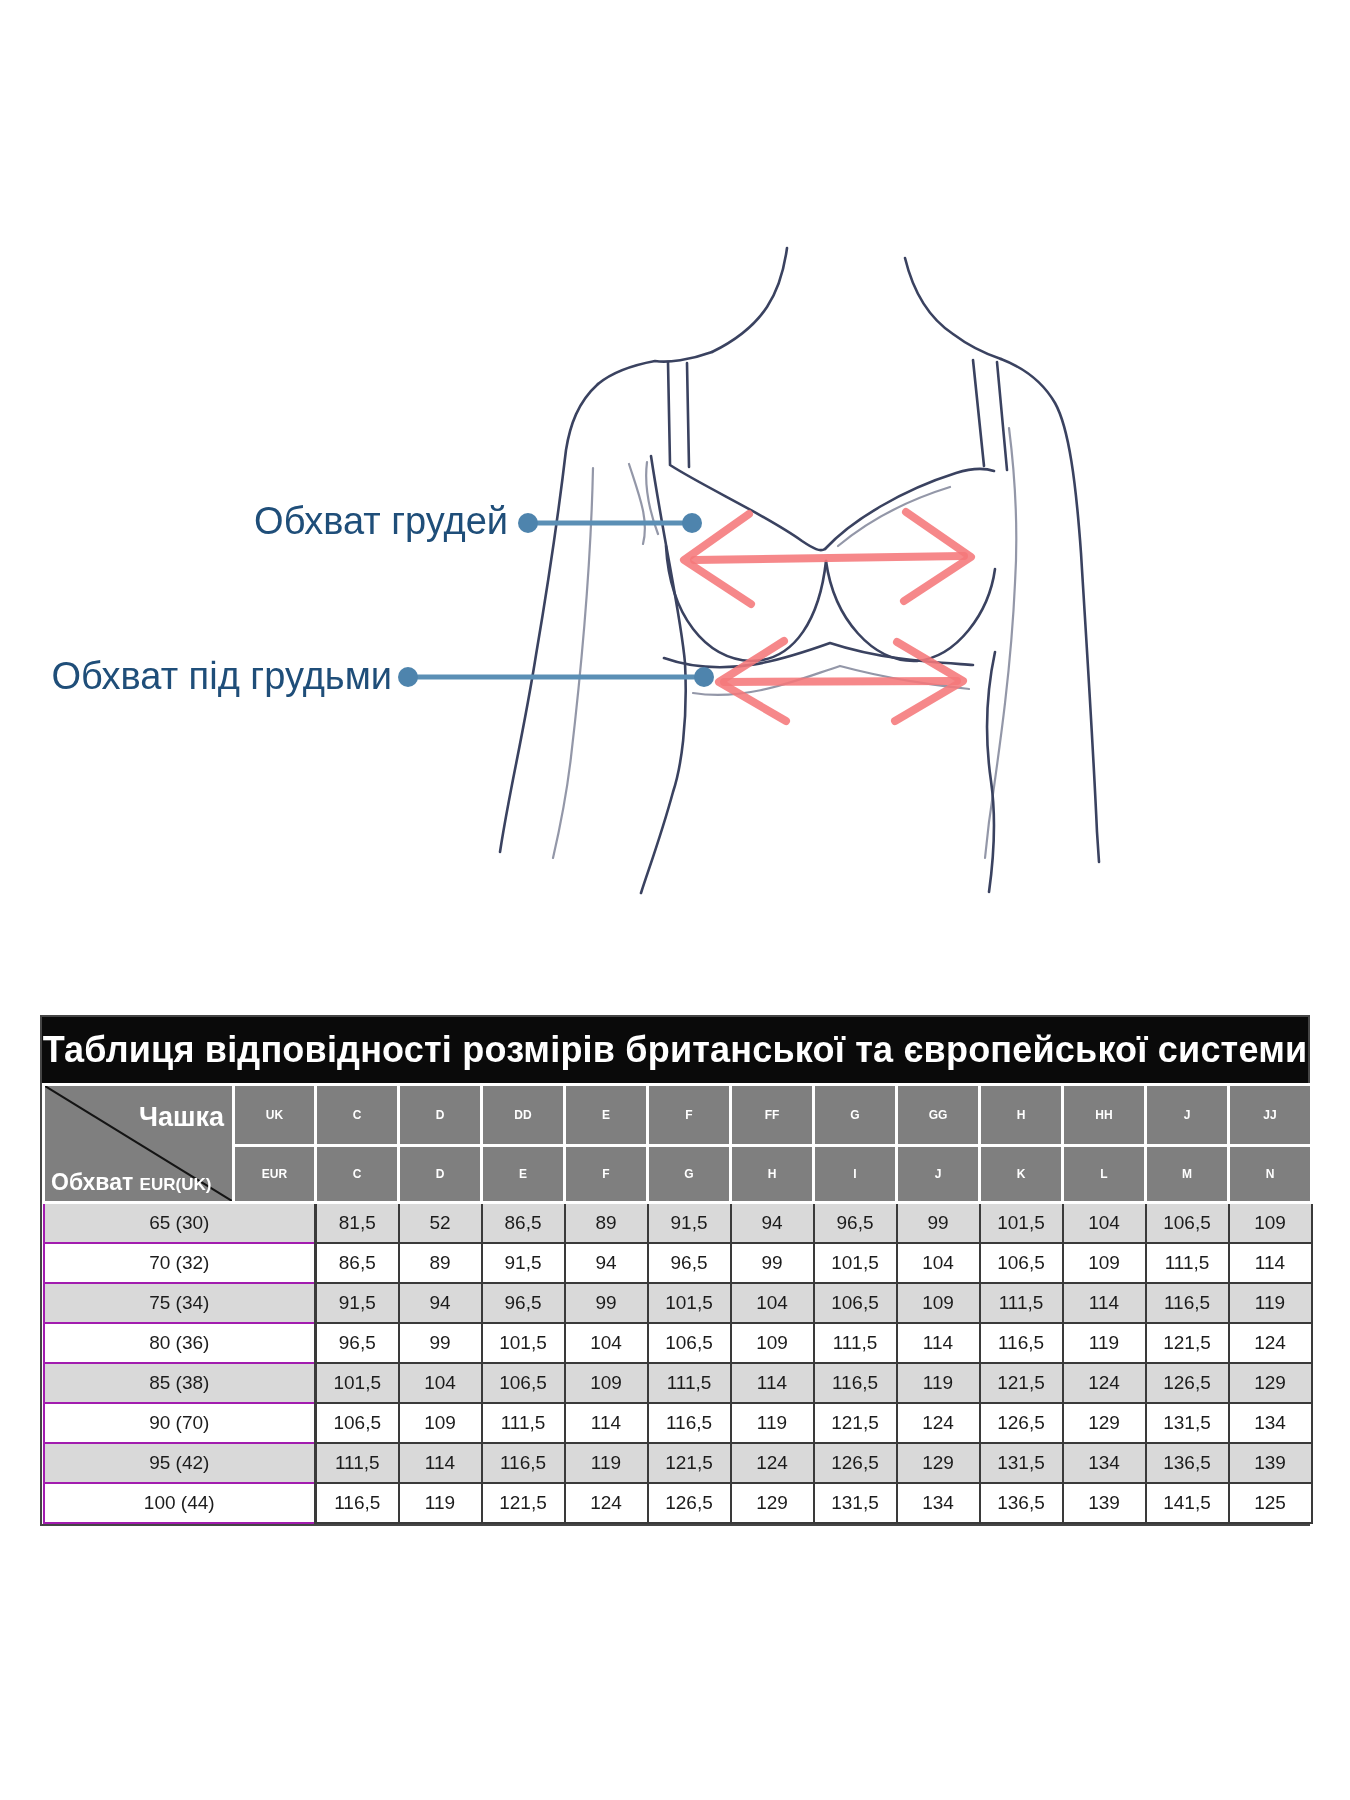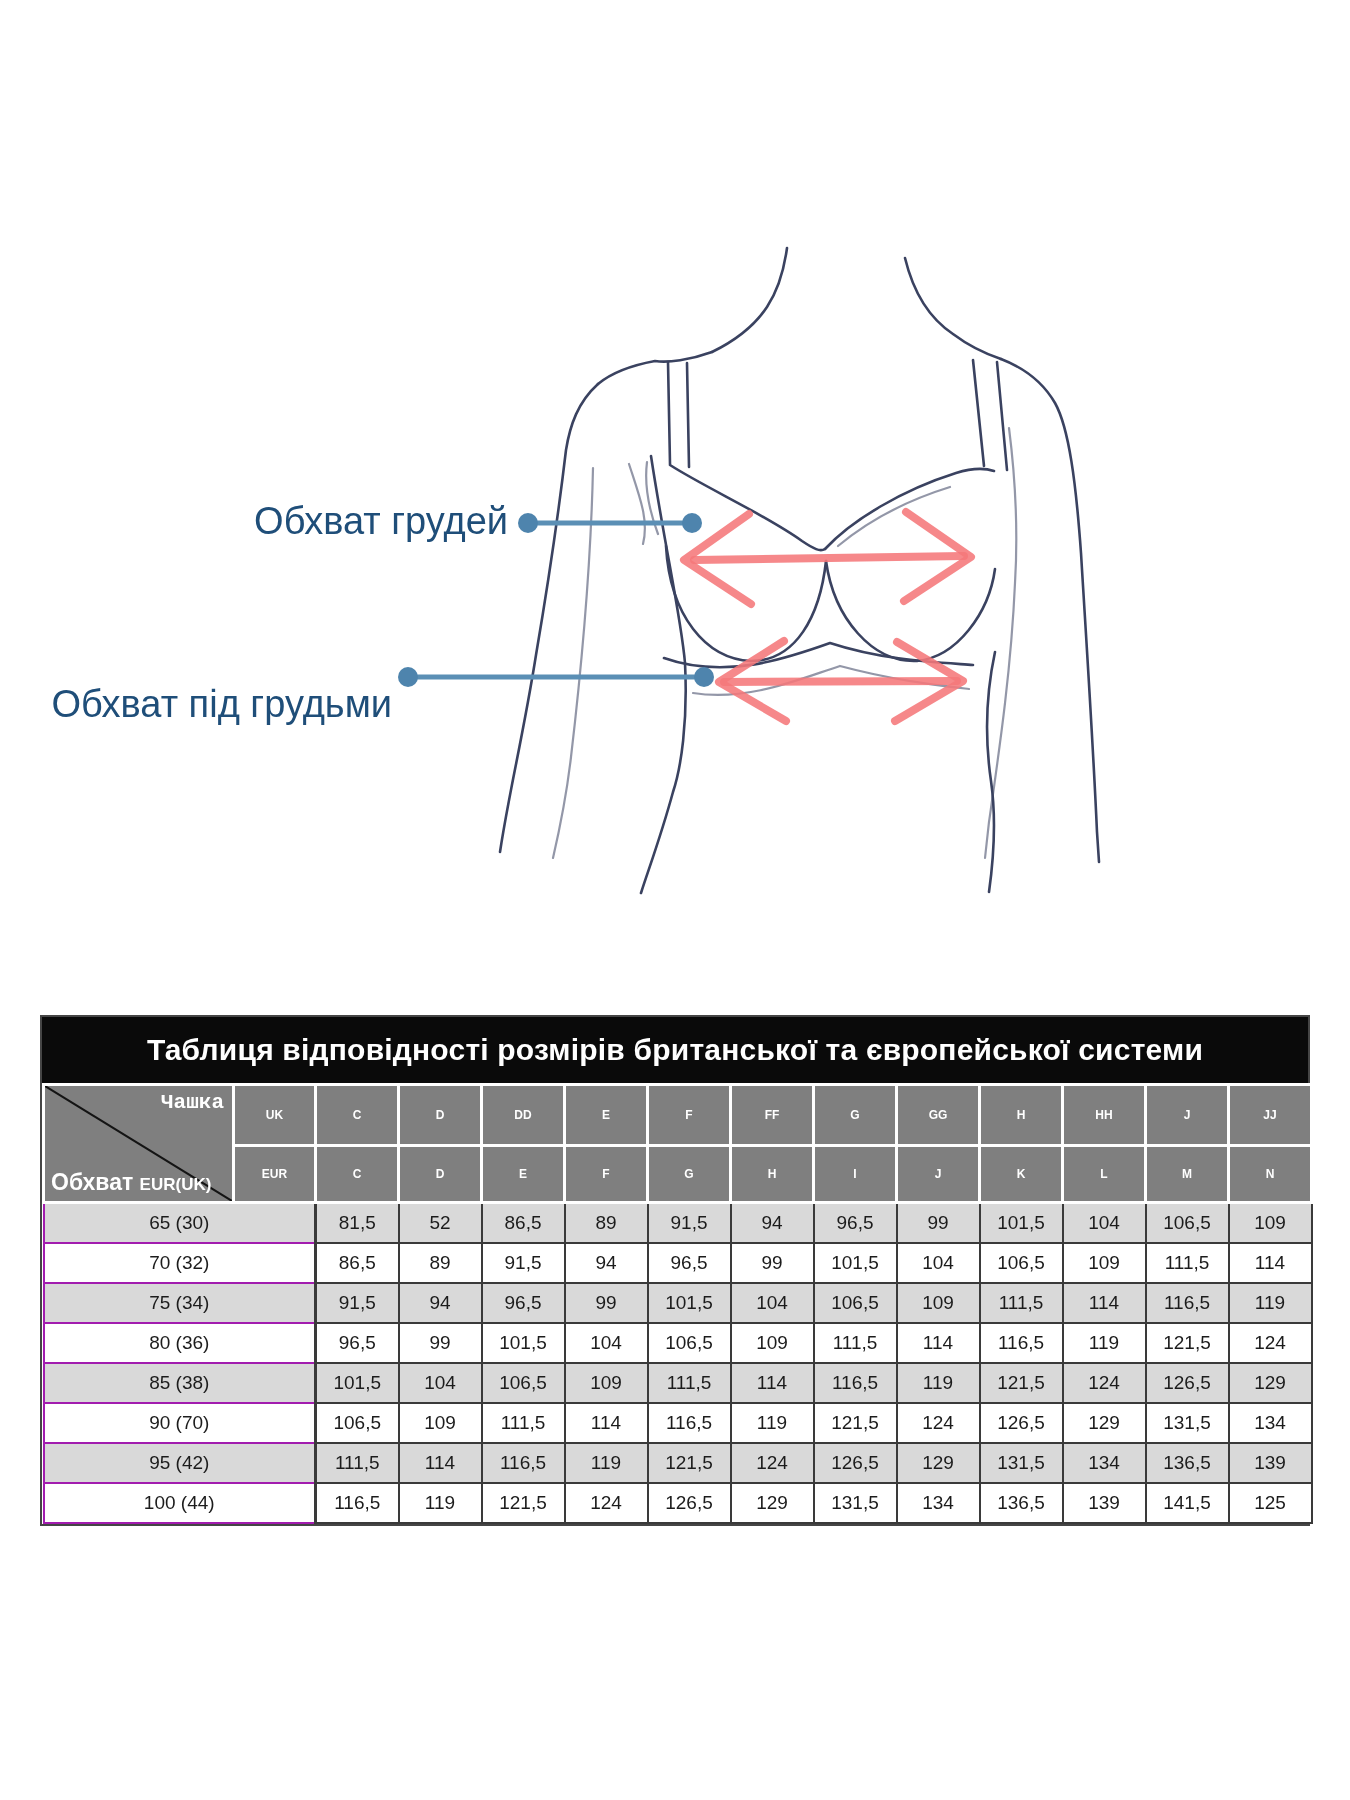--- a/index.html
+++ b/index.html
@@ -7,52 +7,52 @@
     width:1350px;height:1800px;position:relative;overflow:hidden;
     font-family:"Liberation Sans","DejaVu Sans",sans-serif;
     -webkit-font-smoothing:antialiased;
   }
   
   .diagram-label{
     position:absolute;color:var(--label-text,#1f4e79);
     font-size:38px;font-weight:400;white-space:nowrap;line-height:40px;
   }
   #bust-label{right:842px;top:501px;}
-  #underbust-label{right:958px;top:684px;}
+  #underbust-label{right:958px;top:656px;}
   #figure-svg{position:absolute;left:380px;top:160px;width:740px;height:760px;}
   .fig{fill:none;stroke:var(--figure-stroke,#3a4260);stroke-width:2.6;stroke-linecap:round;}
   .fig.soft{stroke-opacity:0.55;stroke-width:2.2;}
   .redline{fill:none;stroke:var(--arrow,#f5787a);stroke-width:8;stroke-linecap:round;stroke-linejoin:round;stroke-opacity:0.88;}
   .blueline{fill:none;stroke:var(--leader-line,#5b8fb5);stroke-width:5;}
   .bluedot{fill:var(--leader-dot,#4e84ad);}
   
   .table-wrap{
     position:absolute;left:40px;top:1015px;width:1270px;
     border:2px solid #454545;box-sizing:border-box;background:#fff;
   }
   .table-title{
     background:var(--title-bg,#0a0a0a);color:#ffffff;height:66px;
     display:flex;align-items:center;justify-content:center;
-    font-size:30px;font-weight:700;letter-spacing:0.2px;
+    font-size:36px;font-weight:700;letter-spacing:0.2px;
   }
   table.sizes{border-collapse:collapse;table-layout:fixed;width:100%;}
   table.sizes td{text-align:center;vertical-align:middle;padding:0;}
   .hcell{
     background:var(--header-bg,#7f7f7f);color:#fff;font-weight:700;
     border:3px solid #ffffff;font-size:12px;
   }
   .hrow-uk td{height:58px;}
   .hrow-eur td{height:54px;}
   .diagcell{
     background:var(--header-bg,#7f7f7f);border:3px solid #ffffff;
     position:relative;overflow:hidden;
   }
   .diagcell svg{position:absolute;left:0;top:0;width:100%;height:100%;}
   .diag-top{
-    position:absolute;top:5px;right:8px;color:#fff;font-weight:700;font-size:21px;font-family:Liberation Mono, monospace;
+    position:absolute;top:16px;right:8px;color:#fff;font-weight:700;font-size:27px;
   }
   .diag-bottom{
     position:absolute;bottom:5px;left:6px;color:#fff;font-weight:700;font-size:23px;white-space:nowrap;margin-top:8px;
   }
   .diag-bottom .sub{font-size:17px;font-weight:700;}
   .drow td{height:38px;font-size:19px;color:#1c1c1c;}
   .bandcell{border:2px solid #a21caf;font-size:19px;}
   .datacell{border:2px solid var(--grid,#3a3a3a);}
   .datacell.first{border-left-width:3px;}
   .row-gray td{background:var(--row-alt-bg,#d9d9d9);}

